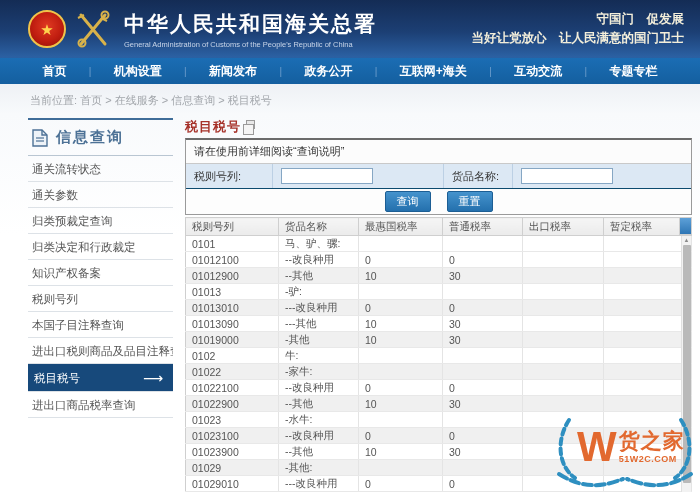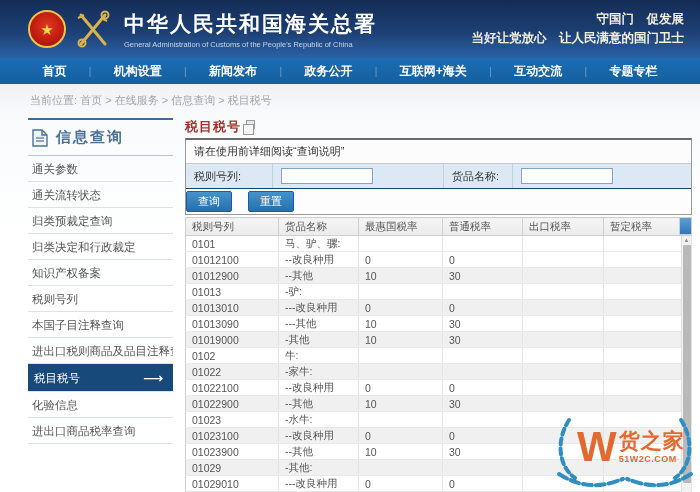--- a/index.html
+++ b/index.html
@@ -54,21 +54,21 @@
 
   .query-box { border:1px solid #9a9a9a; border-top:2px solid #6b6b6b; margin-top:3px; background:#fff; }
   .notice-row { font-size:11px; color:#333; padding:4px 8px; background:#fcfcfc; border-bottom:1px solid #c9c9c9; }
   .form-row { display:flex; background:#dce8f4; border-bottom:1px solid #0c4a6e; height:25px; align-items:stretch; font-size:11px; color:#333; }
   .form-cell { display:flex; align-items:center; border-right:1px solid #bcd0e4; padding-left:8px; }
   .fc-label1 { width:87px; flex:0 0 auto; }
   .fc-input1 { width:171px; flex:0 0 auto; }
   .fc-label2 { width:69px; flex:0 0 auto; }
   .fc-input2 { flex:1; border-right:none; }
   .form-input { width:92px; height:16px; border:1px solid #86a7c4; background:#fff; font-size:11px; padding:0 2px; }
-  .button-row { height:25px; display:flex; align-items:center; justify-content:flex-start; gap:16px; background:#fdfdfd; }
+  .button-row { height:25px; display:flex; align-items:center; justify-content:center; gap:16px; background:#fdfdfd; }
   .btn { background:linear-gradient(180deg,#4593cd,#2470ad); border:1px solid #1c5e94; color:#fff;
          font-size:11px; padding:2px 11px; border-radius:2px; cursor:pointer; font-family:inherit; }
 
   
   .table-wrap { position:relative; margin-top:2px; }
   table { width:100%; border-collapse:collapse; table-layout:fixed; font-size:10.5px; color:#555; }
   th { background:linear-gradient(180deg,#f5f5f5,#ebebeb); font-weight:normal; text-align:left; color:#555;
        height:18px; padding:0 0 0 6px; border:1px solid #cfcfcf; white-space:nowrap; overflow:hidden; }
   td { height:16px; padding:0 0 0 6px; border-right:1px solid #e4e4e4; border-bottom:1px solid #e8e8e8;
        white-space:nowrap; overflow:hidden; }
@@ -142,33 +142,32 @@
     <div class="sidebar-head">
       <svg width="16" height="18" viewBox="0 0 16 18">
         <path d="M1,1 h9 l5,5 v11 h-14 z" fill="#eef3f8" stroke="#4d7296" stroke-width="1.4"></path>
         <path d="M10,1 v5 h5" fill="none" stroke="#4d7296" stroke-width="1.4"></path>
         <line x1="4" y1="9" x2="12" y2="9" stroke="#4d7296" stroke-width="1.2"></line>
         <line x1="4" y1="12" x2="12" y2="12" stroke="#4d7296" stroke-width="1.2"></line>
       </svg>
       <span class="sidebar-title">信息查询</span>
     </div>
     <div>
+        <div class="side-item"><span class="side-label">通关流转状态</span></div>
         <div class="side-item"><span class="side-label">通关参数</span></div>
-        <div class="side-item"><span class="side-label">通关流转状态</span></div>
         <div class="side-item"><span class="side-label">归类预裁定查询</span></div>
         <div class="side-item"><span class="side-label">归类决定和行政裁定</span></div>
         <div class="side-item"><span class="side-label">知识产权备案</span></div>
         <div class="side-item"><span class="side-label">税则号列</span></div>
         <div class="side-item"><span class="side-label">本国子目注释查询</span></div>
         <div class="side-item"><span class="side-label">进出口税则商品及品目注释查询</span></div>
         <div class="side-item active">
           <span class="side-label">税目税号</span>
           <span class="side-arrow">⟶</span>
         </div>
-        <div class="side-item"><span class="side-label">化验信息</span></div>
         <div class="side-item"><span class="side-label">进出口商品税率查询</span></div>
       </div>
   </aside>
 
   <main class="main">
     <div class="panel-title-row">
       <span class="panel-title">税目税号</span>
       <span class="copy-icon"></span>
     </div>
 

